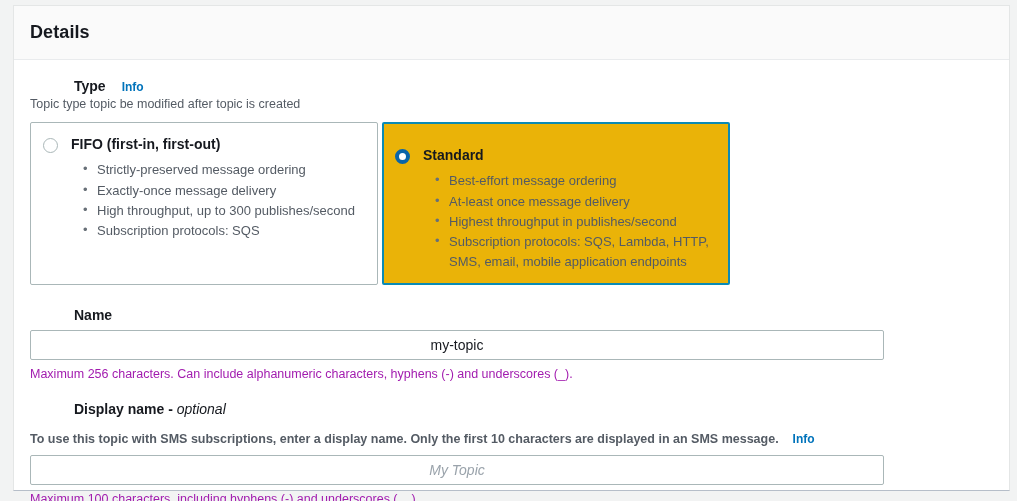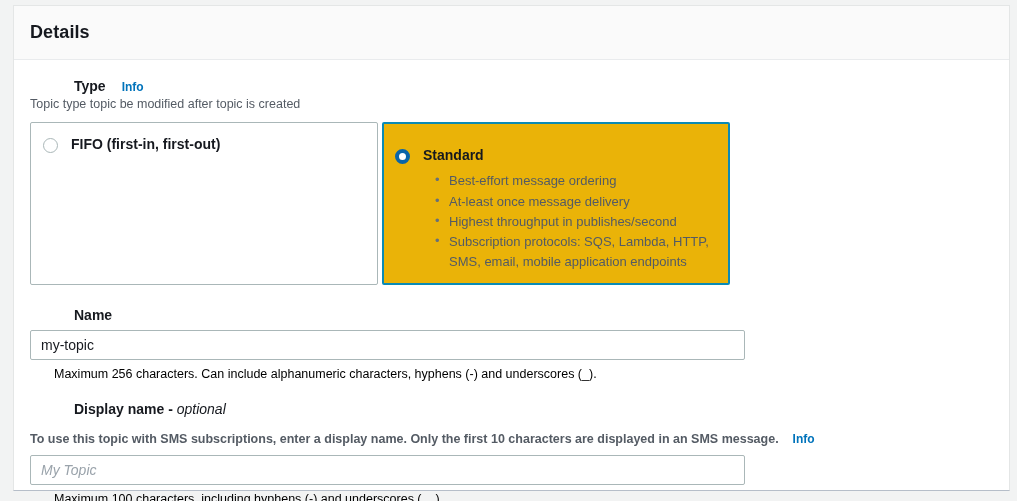--- a/index.html
+++ b/index.html
@@ -147,41 +147,41 @@
     left: -14px;
     top: -1px;
     font-size: 13px;
     color: #687078;
   }
 
   
   .field-block { margin-top: 22px; }
   .text-input {
     display: block;
-    width: 715px;
+    width: 854px;
     height: 30px;
     margin-top: 7px;
     padding: 4px 10px;
     font-family: "Liberation Sans", sans-serif;
     font-size: 14px;
     color: #16191f;
     background: #ffffff;
     border: 1px solid #aab7b8;
     border-radius: 2px;
     outline: none;
+    text-align: center;
   }
   .text-input::placeholder {
     color: #9aa3ab;
     font-style: italic;
   }
   .constraint {
     font-size: 12.5px;
-    color: #000000;
+    color: #a21caf;
     margin-top: 7px;
-    margin-left: 24px;
   }
 </style>
 </head>
 <body>
 
 <div class="panel">
 
   <div class="panel-header">
     <span class="panel-title">Details</span>
   </div>
@@ -195,20 +195,26 @@
       </div>
       <div class="field-desc">Topic type topic be modified after topic is created</div>
 
       <div class="tiles">
 
         <div class="tile">
           <div class="tile-head">
             <span class="radio"></span>
             <span class="tile-title">FIFO (first-in, first-out)</span>
           </div>
+          <ul class="tile-list">
+            <li>Strictly-preserved message ordering</li>
+            <li>Exactly-once message delivery</li>
+            <li>High throughput, up to 300 publishes/second</li>
+            <li>Subscription protocols: SQS</li>
+          </ul>
         </div>
 
         <div class="tile selected">
           <div class="tile-head">
             <span class="radio checked"></span>
             <span class="tile-title">Standard</span>
           </div>
           <ul class="tile-list">
             <li>Best-effort message ordering</li>
             <li>At-least once message delivery</li>

